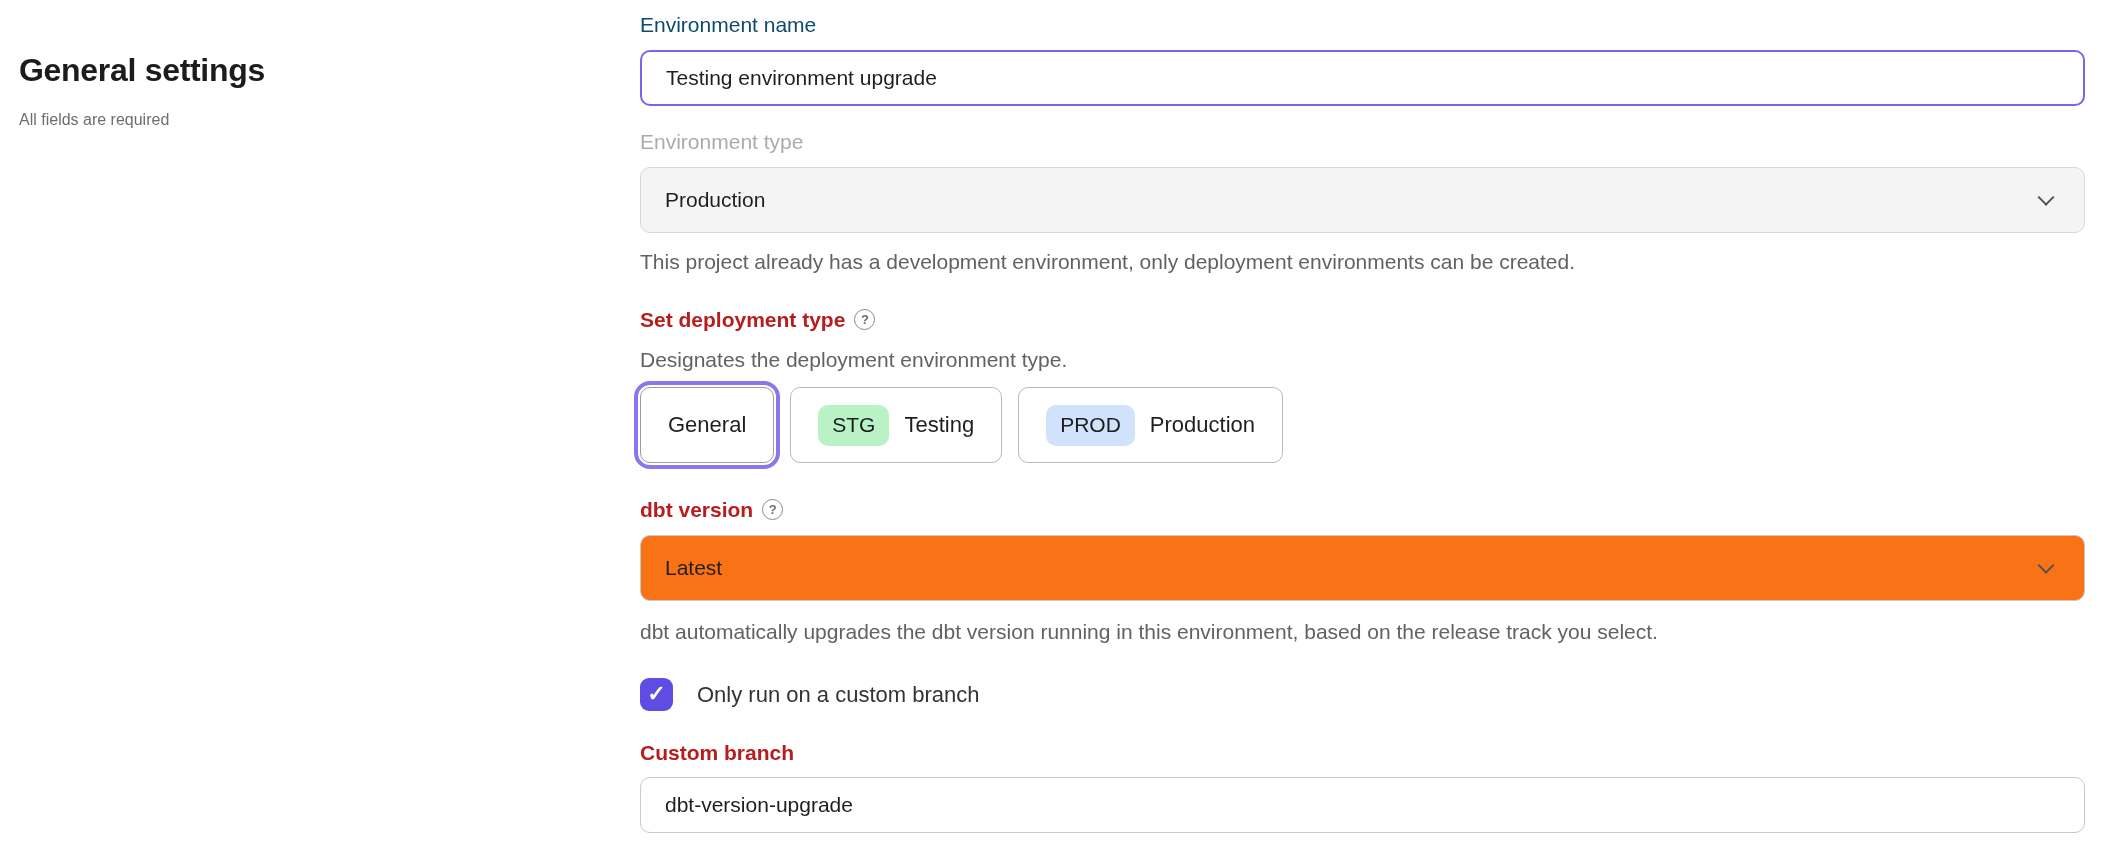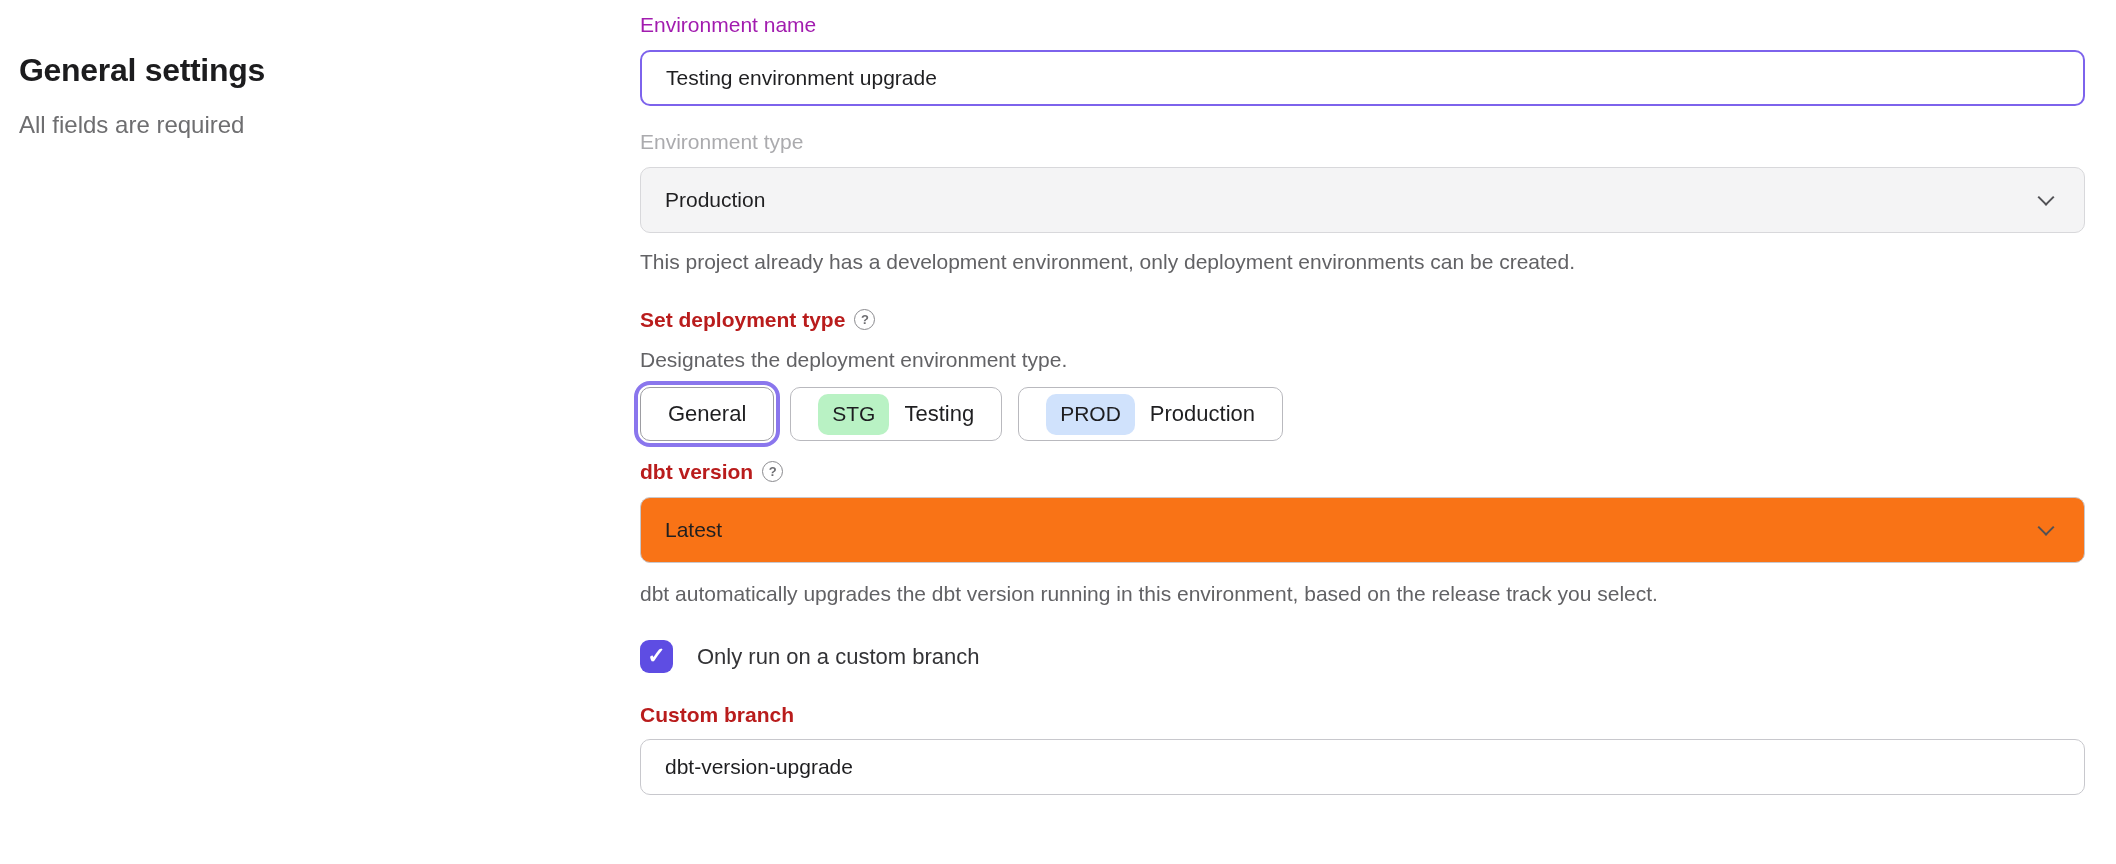--- a/index.html
+++ b/index.html
@@ -22,34 +22,34 @@
     margin-top: 40px;
   }
   .page-title {
     font-size: 32px;
     font-weight: 700;
     letter-spacing: -0.3px;
     color: #1c1c1e;
   }
   .page-subtitle {
     margin-top: 22px;
-    font-size: 24px;
+    font-size: 16px;
     color: #6e6e70;
   }
 
   
   .form-col {
     flex: 1 1 auto;
     margin-right: 31px;
     padding-top: 14px;
   }
   .field-label {
     font-size: 21px;
     font-weight: 500;
-    color: #a21caf;
+    color: #0c4a6e;
     line-height: 21px;
   }
   .field-label.strong { font-weight: 700; color: #b91c1c; }
   .field-label.disabled { color: #ababae; }
   .label-row { display: flex; align-items: center; gap: 9px; }
 
   .help-icon {
     display: inline-flex;
     align-items: center;
     justify-content: center;
@@ -113,21 +113,21 @@
     border-bottom: 2px solid #515155;
     transform: translateY(-72%) rotate(45deg);
   }
 
   
   .deploy-buttons { display: flex; align-items: center; gap: 16px; }
   .deploy-btn {
     display: flex;
     align-items: center;
     gap: 15px;
-    height: 54px;
+    height: 76px;
     padding: 0 27px;
     background: #ffffff;
     border: 1.5px solid #b9b9be;
     border-radius: 10px;
     font-family: "Liberation Sans", sans-serif;
     font-size: 22px;
     font-weight: 500;
     color: #1f1f21;
     cursor: pointer;
   }
@@ -180,21 +180,21 @@
     text-align: center;
   }
 
   
   .mt-label-gap   { margin-top: 15px; }  
   .mt-helper      { margin-top: 18px; }  
   .s-env-type     { margin-top: 25px; }
   .s-deploy       { margin-top: 37px; }
   .s-deploy-help  { margin-top: 19px; }
   .s-deploy-btns  { margin-top: 17px; }
-  .s-dbt-version  { margin-top: 20px; align-items: flex-end; }
+  .s-dbt-version  { margin-top: 36px; align-items: flex-end; }
   .s-dbt-helper   { margin-top: 20px; }
   .s-checkbox     { margin-top: 36px; }
   .s-custom-label { margin-top: 31px; }
   .s-custom-input { margin-top: 14px; }
 </style>
 </head>
 <body>
 
 <div class="page">
 

